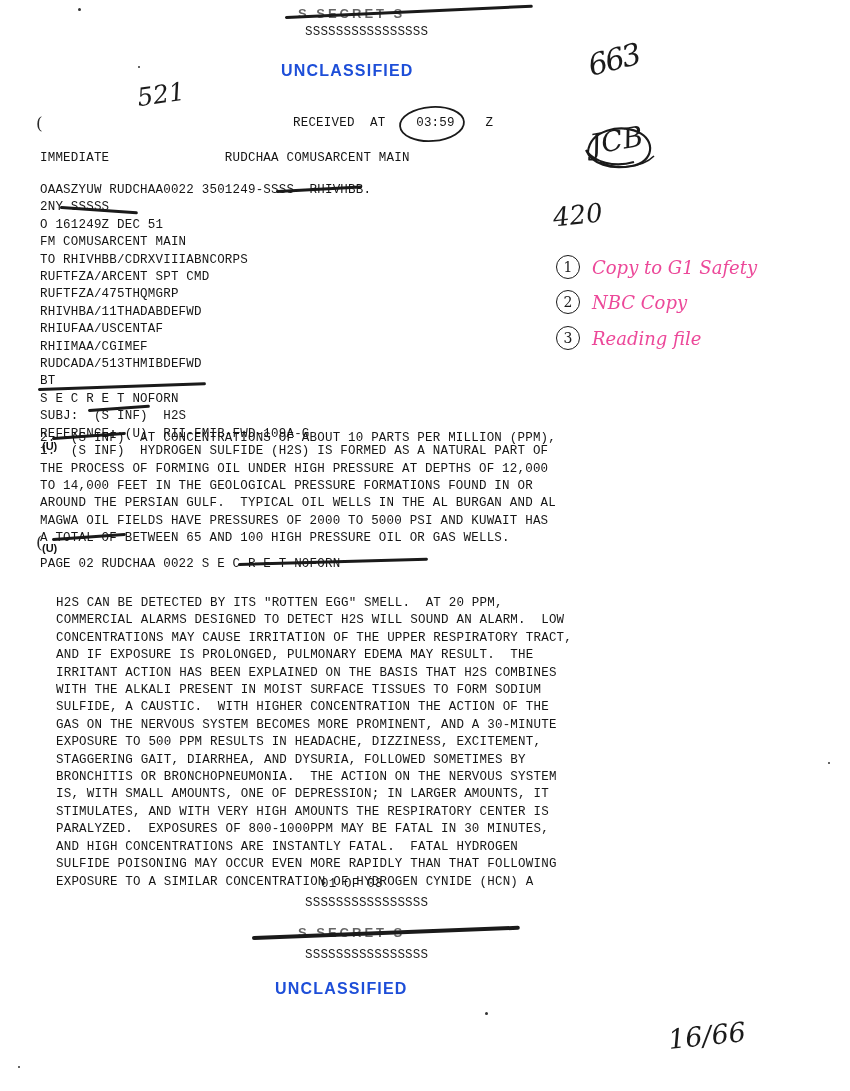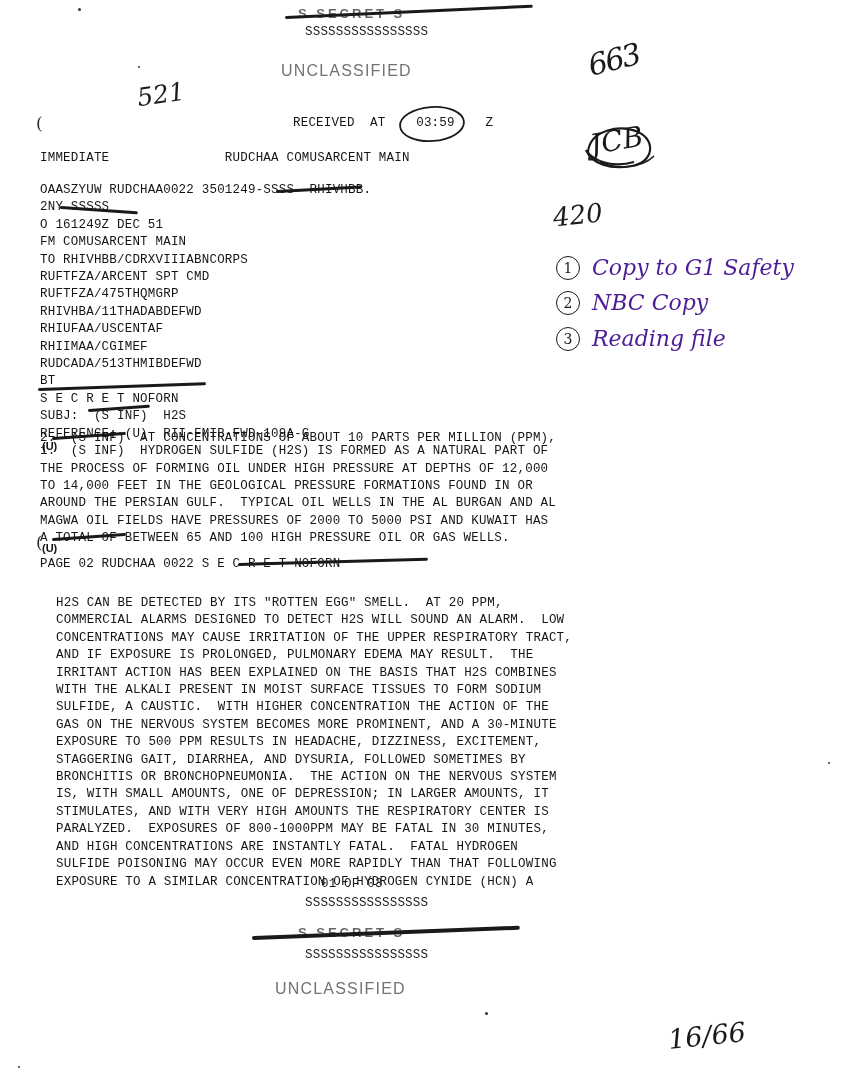--- a/index.html
+++ b/index.html
@@ -20,23 +20,23 @@
   .mono {
     font-family: "Liberation Mono", monospace;
     font-size: 12.5px;
     line-height: 17.4px;
     letter-spacing: 0.2px;
     white-space: pre;
     color: #151515;
   }
   .sans-bold {
     font-family: "Liberation Sans", sans-serif;
-    font-weight: normal;
+    font-weight: bold;
     letter-spacing: 1.2px;
-    color: #737373;
+    color: #1d4ed8;
   }
   .abs { position: absolute; }
 
   
   #secret-top-line {
     top: 6px; left: 298px; width: 230px;
     font-size: 13px;
     letter-spacing: 3px;
     font-family: "Liberation Sans", sans-serif;
     font-weight: bold;
@@ -125,23 +125,23 @@
     font-size: 26px;
     transform: rotate(-6deg);
   }
   .hand-list-num {
     font-family: "DejaVu Serif", serif;
     font-size: 19px;
     color: #1a1a1a;
   }
   .hand-list-txt {
     font-family: "DejaVu Serif", serif;
-    font-size: 22px;
+    font-size: 18px;
     font-style: italic;
-    color: #4c1d95;
+    color: #ec4899;
   }
   #hand-item-1 { top: 255px; left: 556px; }
   #hand-item-2 { top: 290px; left: 556px; }
   #hand-item-3 { top: 326px; left: 556px; }
   .hand-row { position: absolute; display: flex; align-items: center; gap: 12px; }
   .circ {
     display: inline-flex;
     align-items: center;
     justify-content: center;
     width: 22px; height: 22px;

